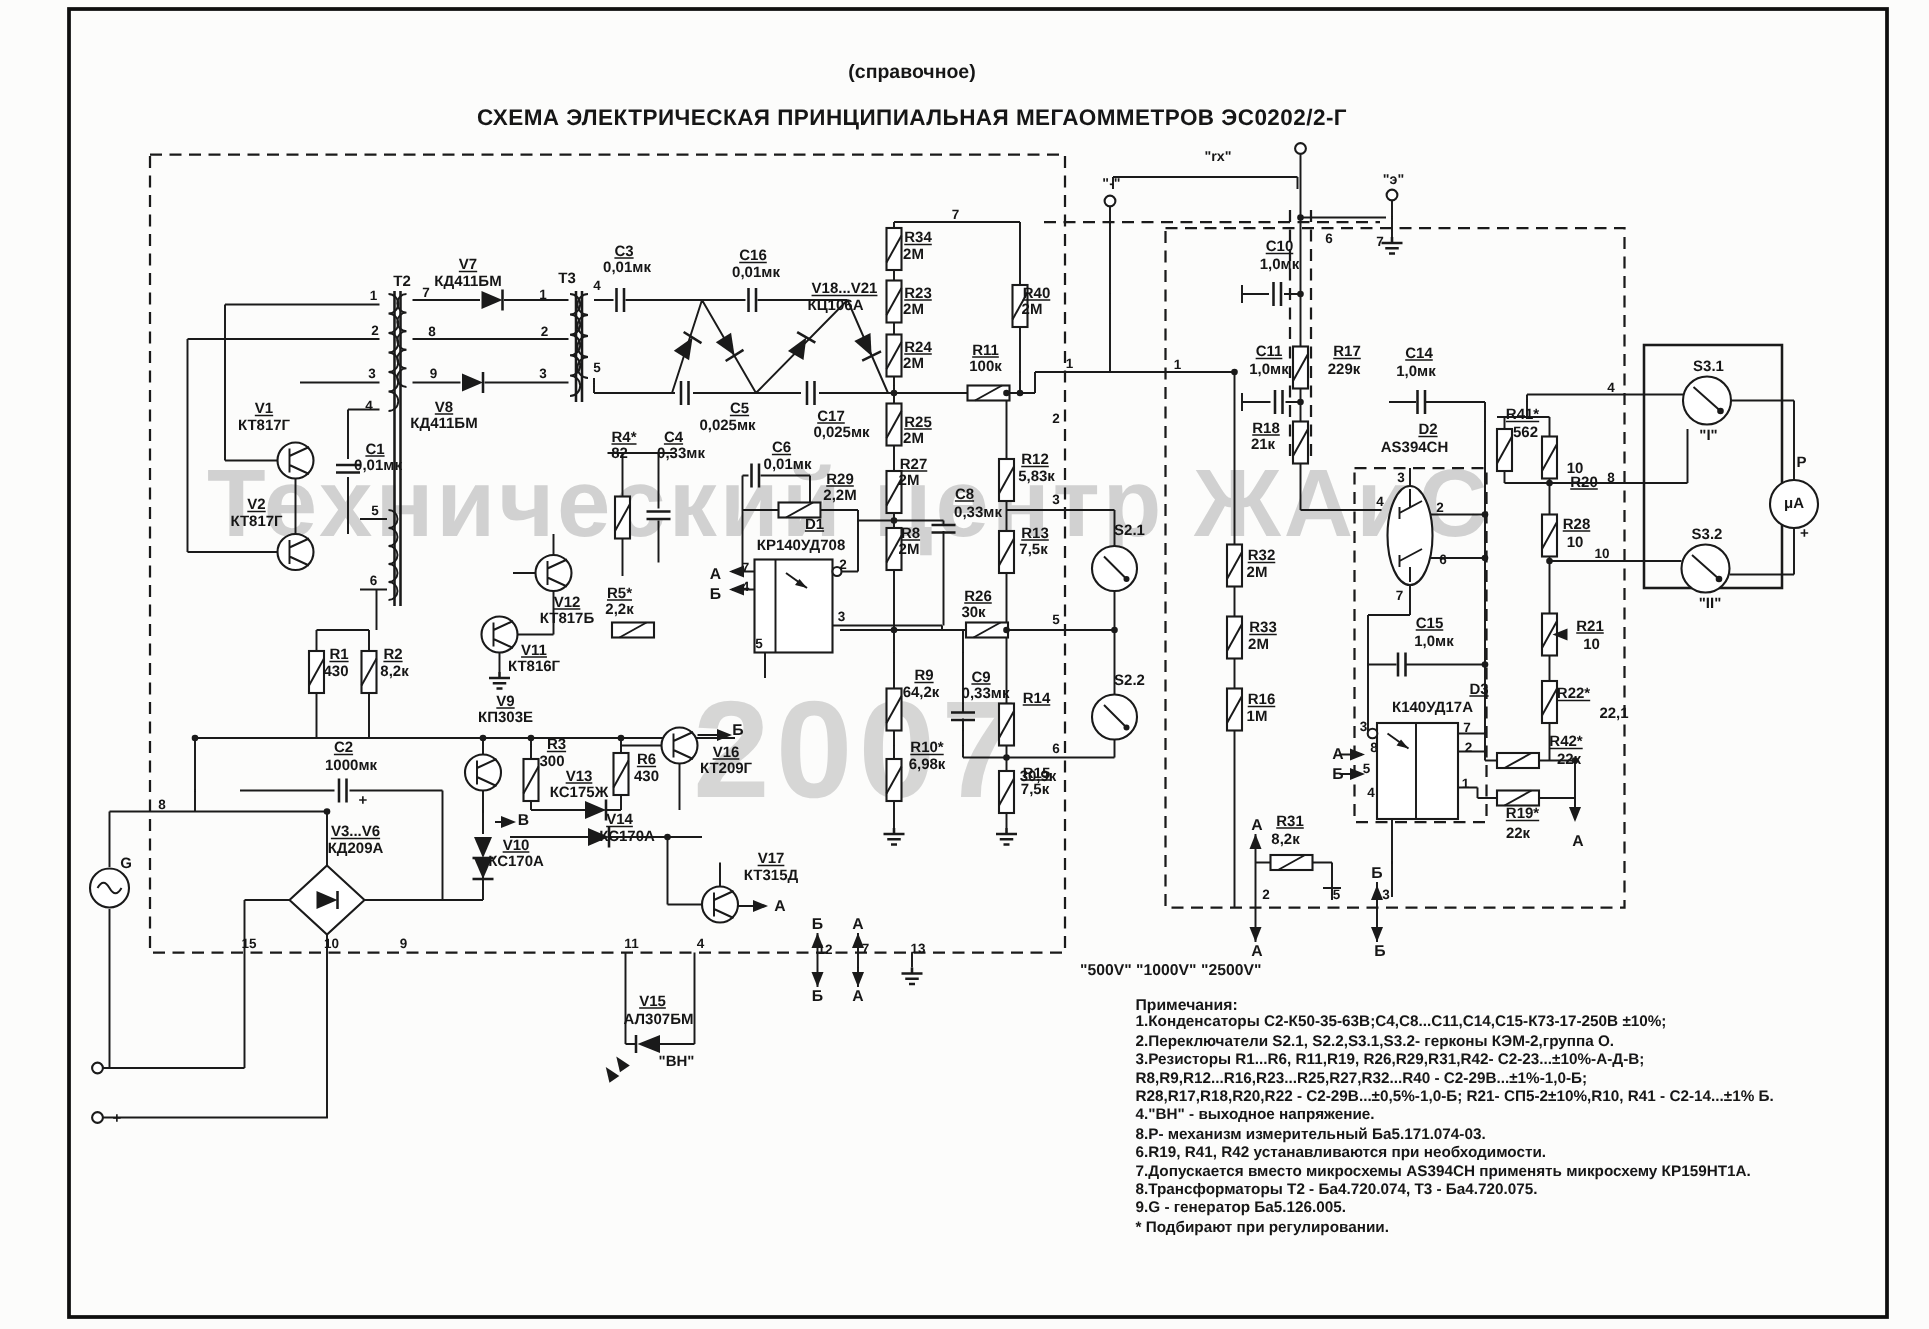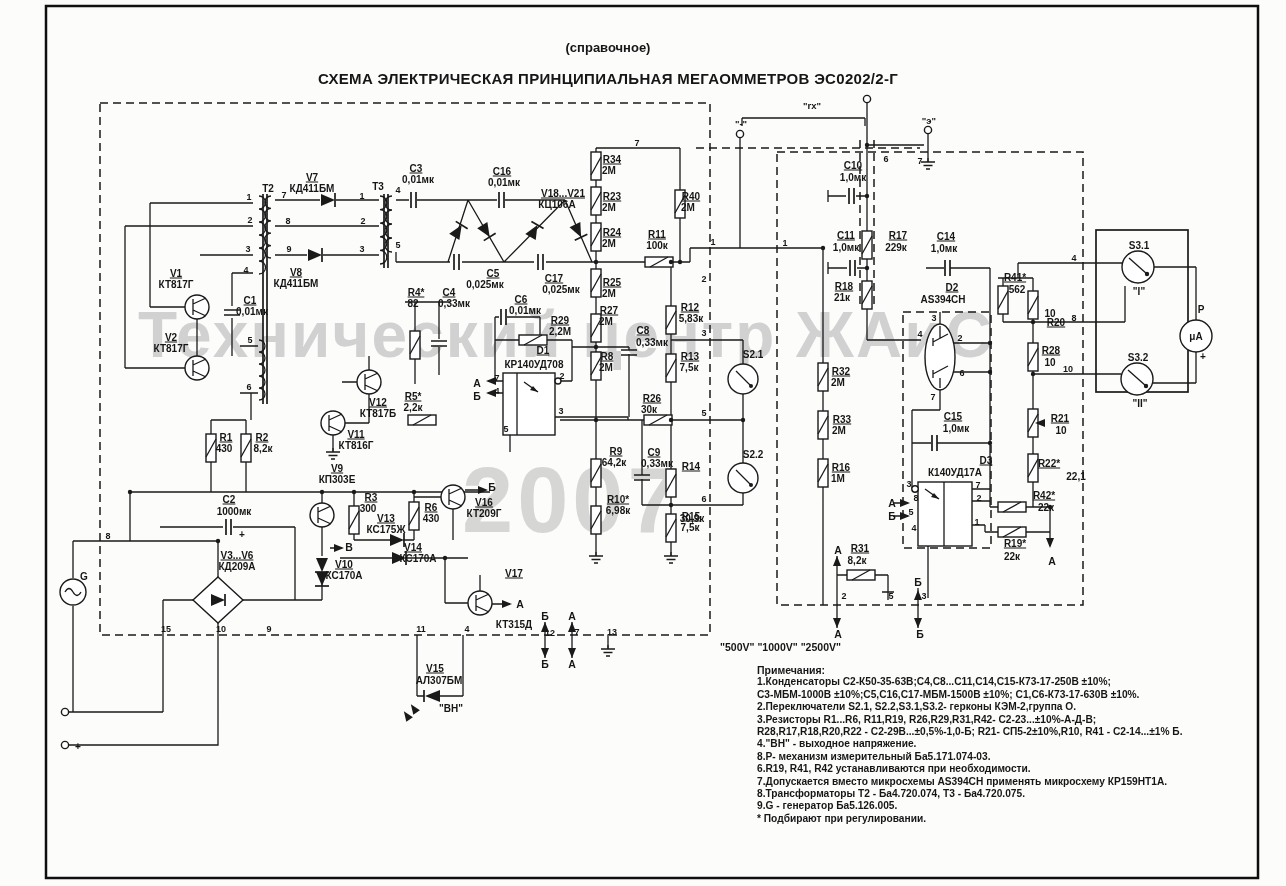--- a/index.html
+++ b/index.html
@@ -428,21 +428,21 @@
       <span class="lb c-val" style="left: 386px; top: 529px;">КС175Ж</span>
       <span class="lb c-ref" style="left: 431px; top: 507px;">R6</span>
       <span class="lb c-val" style="left: 431px; top: 518px;">430</span>
       <span class="lb c-ref" style="left: 413px; top: 547px;">V14</span>
       <span class="lb c-val" style="left: 418px; top: 558px;">КС170А</span>
       <span class="lb c-ref" style="left: 484px; top: 502px;">V16</span>
       <span class="lb c-val" style="left: 484px; top: 513px;">КТ209Г</span>
       <span class="lb c-ref" style="left: 344px; top: 564px;">V10</span>
       <span class="lb c-val" style="left: 344px; top: 575px;">КС170А</span>
       <span class="lb c-ref" style="left: 514px; top: 573px;">V17</span>
-      <span class="lb c-val" style="left: 514px; top: 584px; margin-top: 40px;">КТ315Д</span>
+      <span class="lb c-val" style="left: 514px; top: 584px;">КТ315Д</span>
       <span class="lb c-val" style="left: 84px; top: 576px;">G</span>
       <span class="lb c-ref" style="left: 229px; top: 499px;">С2</span>
       <span class="lb c-val" style="left: 234px; top: 511px;">1000мк</span>
       <span class="lb c-val" style="left: 242px; top: 534px;">+</span>
       <span class="lb c-ref" style="left: 237px; top: 555px;">V3...V6</span>
       <span class="lb c-val" style="left: 237px; top: 566px;">КД209А</span>
       <span class="lb c-ref" style="left: 435px; top: 668px;">V15</span>
       <span class="lb c-val" style="left: 439px; top: 680px;">АЛ307БМ</span>
       <span class="lb c-val" style="left: 451px; top: 708px;">"ВН"</span>
       <span class="lb c-val" style="left: 78px; top: 746px;">+</span>
@@ -622,23 +622,23 @@
       <span class="lb c-sig" style="left: 920px; top: 634px;">Б</span>
       <span class="lb c-sig" style="left: 1052px; top: 561px;">А</span>
     </div>
 
   <div id="volt">"500V" "1000V" "2500V"</div>
 
   <div id="notes">
     <div class="nh">Примечания:</div>
     <div id="notes-list">
         <div class="note-line">1.Конденсаторы С2-К50-35-63В;С4,С8...С11,С14,С15-К73-17-250В ±10%;</div>
-        <div class="note-line">С3-МБМ-1000В ±10%;С5,С16,С17-МБМ-1500В ±10%; С1,С6-К73-17-630В ±10%.</div>
         <div class="note-line">2.Переключатели S2.1, S2.2,S3.1,S3.2- герконы КЭМ-2,группа О.</div>
         <div class="note-line">3.Резисторы R1...R6, R11,R19, R26,R29,R31,R42- С2-23...±10%-А-Д-В;</div>
+        <div class="note-line">R8,R9,R12...R16,R23...R25,R27,R32...R40 - С2-29В...±1%-1,0-Б;</div>
         <div class="note-line">R28,R17,R18,R20,R22 - С2-29В...±0,5%-1,0-Б; R21- СП5-2±10%,R10, R41 - С2-14...±1% Б.</div>
         <div class="note-line">4."ВН" - выходное напряжение.</div>
         <div class="note-line">8.Р- механизм измерительный Ба5.171.074-03.</div>
         <div class="note-line">6.R19, R41, R42 устанавливаются при необходимости.</div>
         <div class="note-line">7.Допускается вместо микросхемы AS394CH применять микросхему КР159НТ1А.</div>
         <div class="note-line">8.Трансформаторы Т2 - Ба4.720.074, Т3 - Ба4.720.075.</div>
         <div class="note-line">9.G - генератор Ба5.126.005.</div>
         <div class="note-line">* Подбирают при регулировании.</div>
       </div>
   </div>

